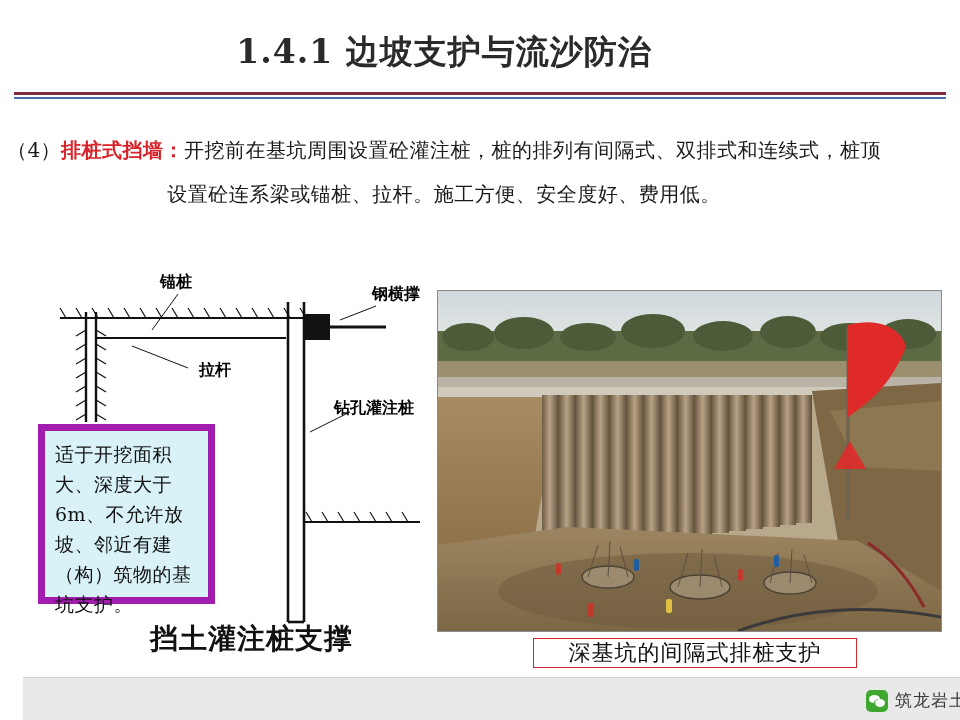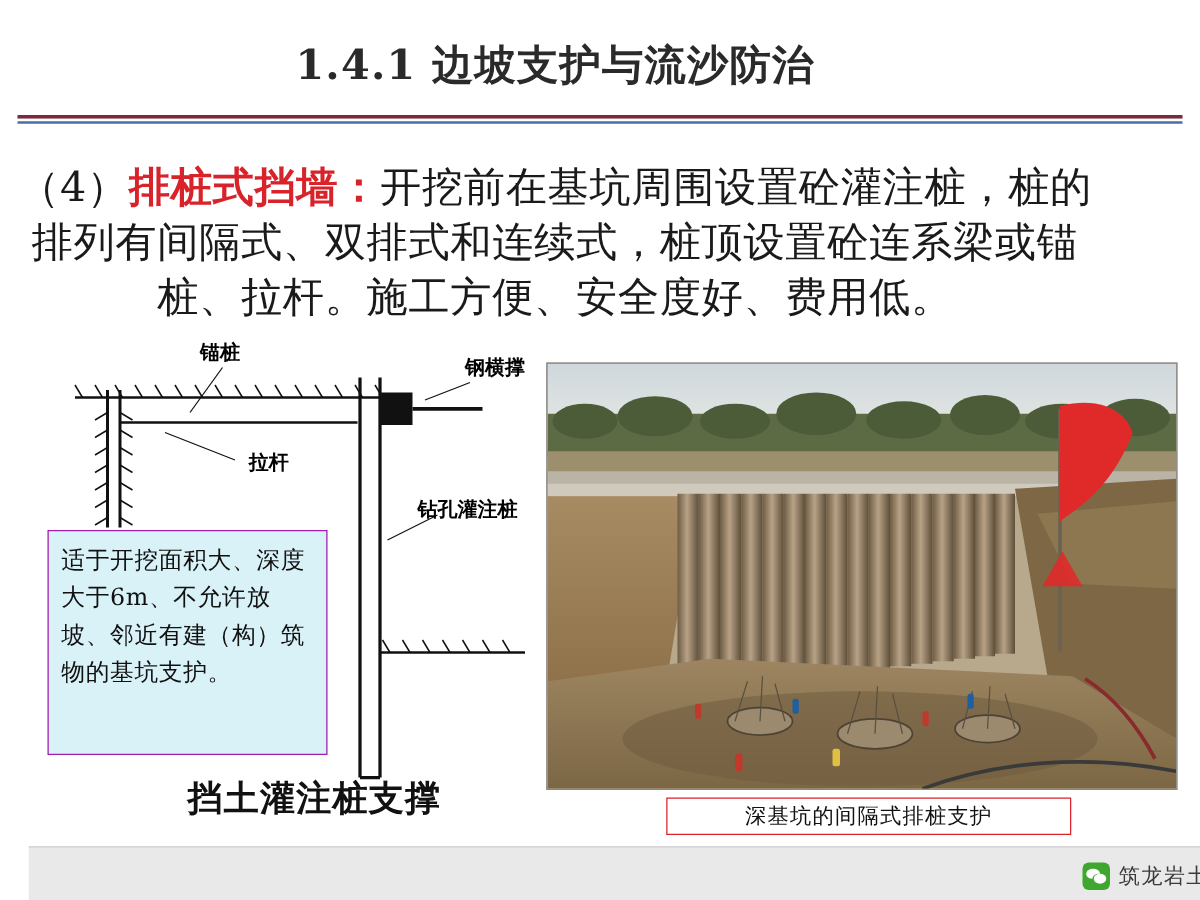--- a/index.html
+++ b/index.html
@@ -56,21 +56,21 @@
   }
 
   
   .para {
     position: absolute;
     top: 128px;
     left: 0px;
     width: 888px;
     text-align: center;
     font-family: "DejaVu Serif", "Liberation Serif", serif;
-    font-size: 33px;
+    font-size: 20px;
     line-height: 44px;
     color: #1a1a1a;
     letter-spacing: 0.5px;
   }
   .para .hl {
     color: #d8232a;
     font-weight: bold;
   }
 
   
@@ -94,24 +94,24 @@
     color: #111;
     letter-spacing: 1px;
     white-space: nowrap;
   }
 
   
   .callout {
     position: absolute;
     left: 38px;
     top: 424px;
-    width: 224px;
+    width: 177px;
     height: 180px;
     background: #d9f2f7;
-    border: 1px solid #a21caf;
+    border: 7px solid #a21caf;
     box-sizing: border-box;
     padding: 8px 8px 6px 10px;
     font-family: "DejaVu Serif", "Liberation Serif", serif;
     font-size: 19px;
     line-height: 30px;
     color: #111;
     letter-spacing: 0.5px;
   }
 
   
@@ -132,21 +132,21 @@
     position: absolute;
     left: 533px;
     top: 638px;
     width: 324px;
     height: 30px;
     background: #ffffff;
     border: 1px solid #d8232a;
     box-sizing: border-box;
     text-align: center;
     font-family: "DejaVu Serif", "Liberation Serif", serif;
-    font-size: 17px;
+    font-size: 22px;
     line-height: 28px;
     color: #111;
     letter-spacing: 1px;
     white-space: nowrap;
   }
 
   
   .footer {
     position: absolute;
     left: 0;

